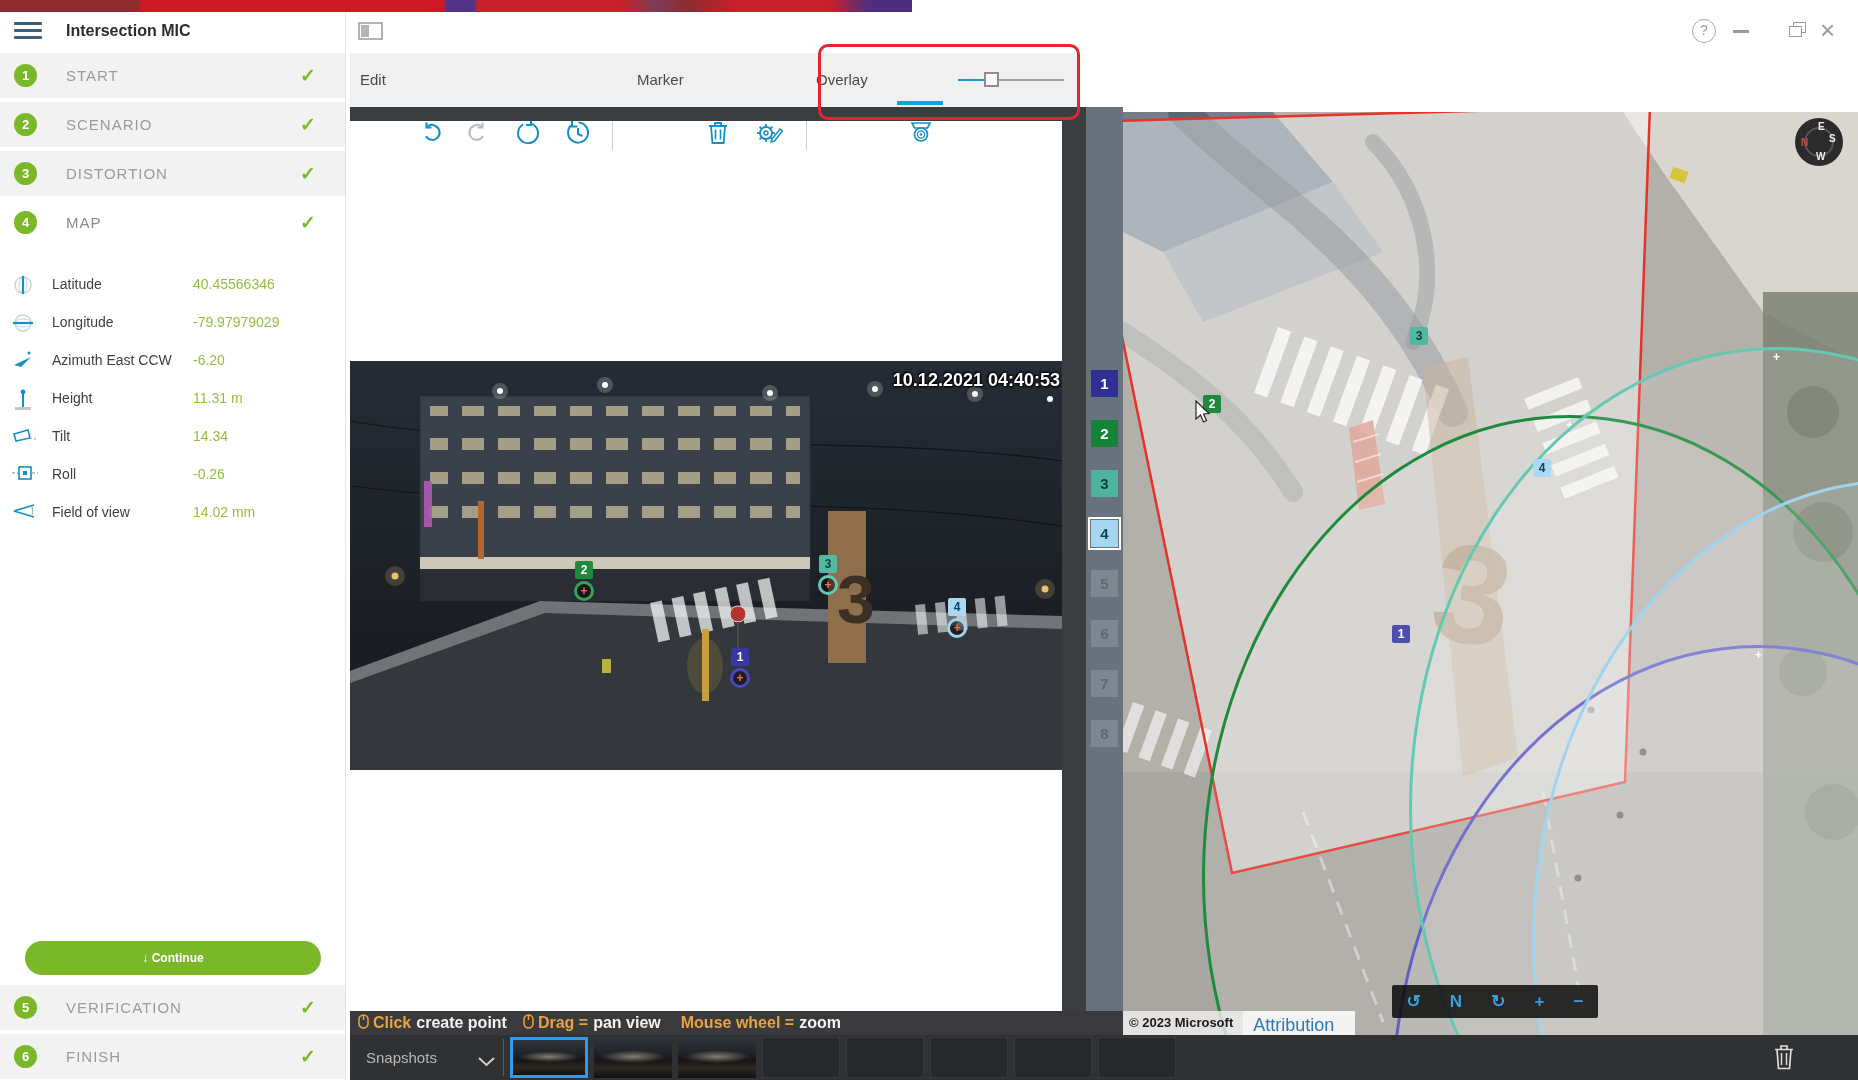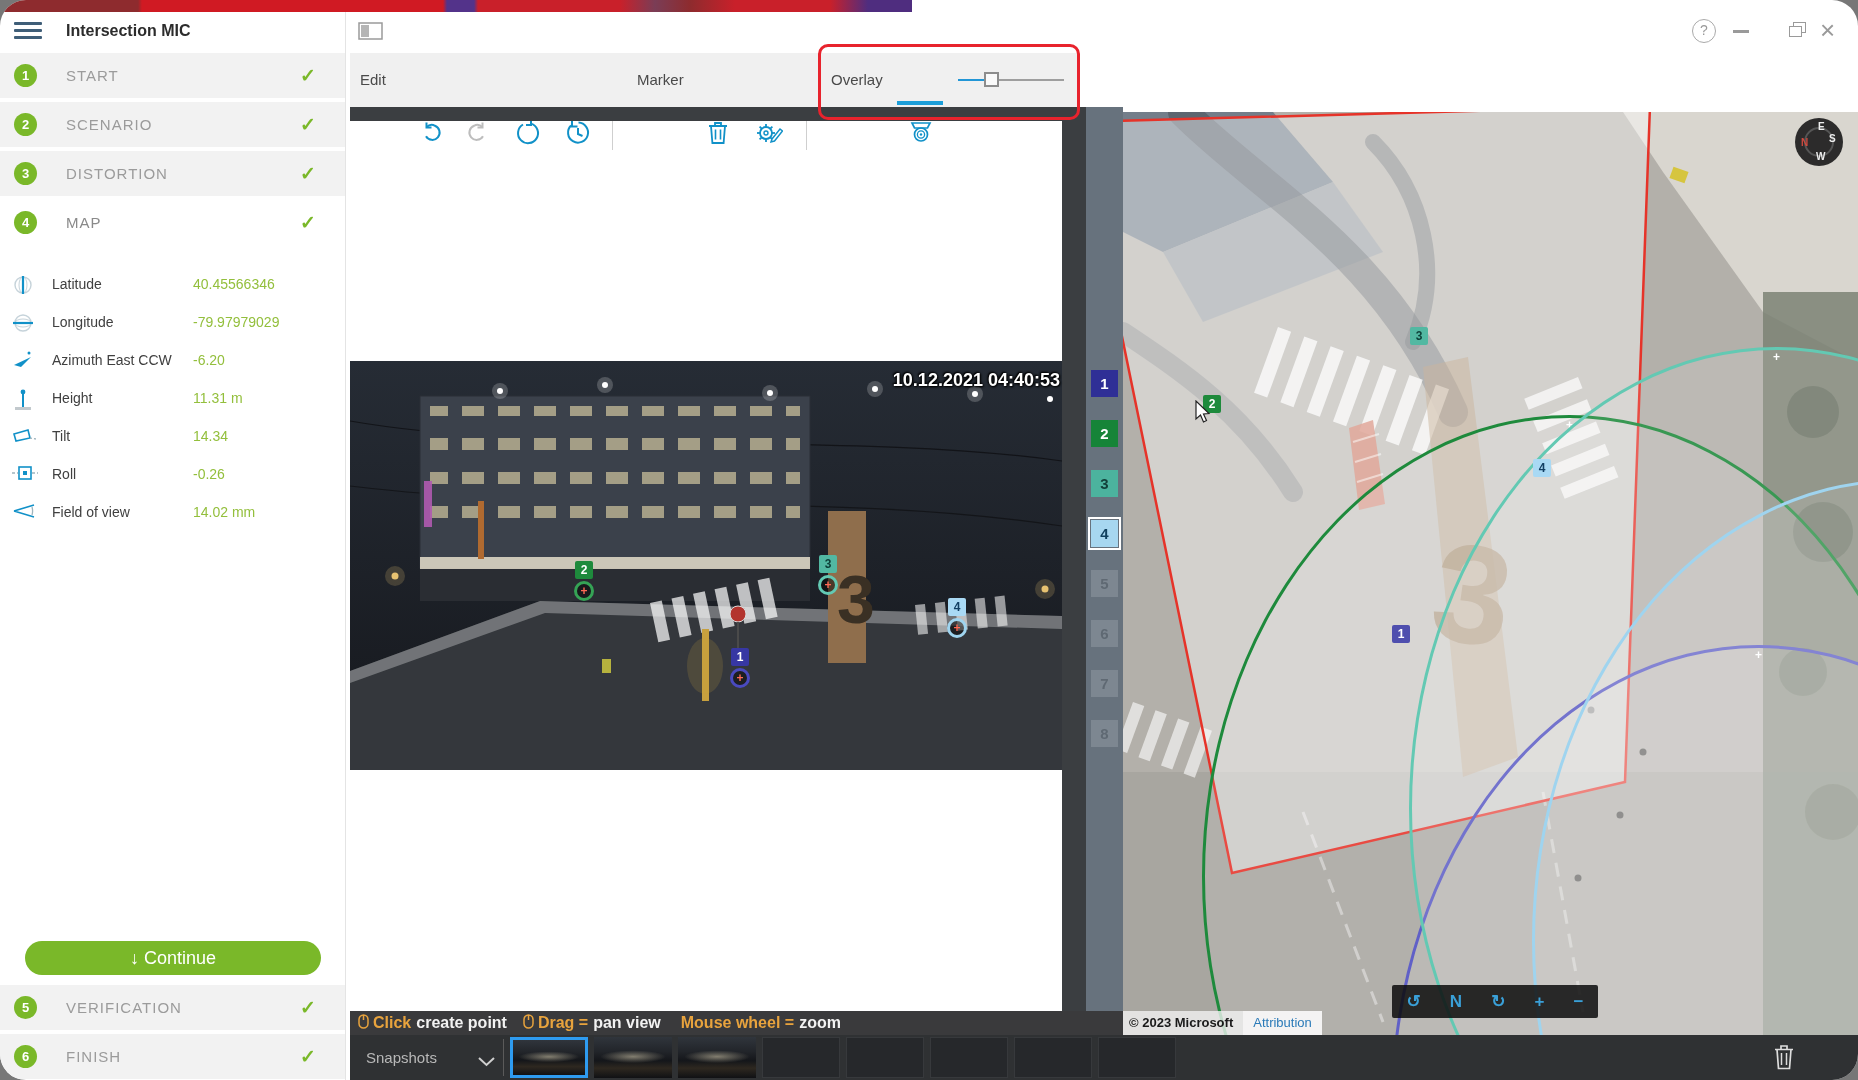--- a/index.html
+++ b/index.html
@@ -1,18 +1,18 @@
 <!DOCTYPE html>
 <html><head>
 <meta charset="utf-8">
 <style>
   * { box-sizing: border-box; margin: 0; padding: 0; }
   html,body { background:#777; }
   body { font-family: "Liberation Sans", sans-serif; }
-  .app { position:relative; width:1858px; height:1080px; background:#fff; overflow:hidden;border-radius:26px; }
+  .app { position:relative; width:1858px; height:1080px; background:#fff; overflow:hidden; }
   .abs { position:absolute; }
 
   
   .brand-stripe { left:0; top:0; width:912px; height:12px;
     background:linear-gradient(90deg,#8e2b2e 0,#8e2b2e 138px,#d01a23 142px,#d01a23 443px,#53338a 447px,#53338a 474px,#c9202a 478px,#c9202a 620px,#7a3d56 655px,#8e2b2e 690px,#c9202a 735px,#c9202a 830px,#4f2d7f 868px,#4f2d7f 912px); }
   .hamburger { left:14px; top:22px; width:28px; height:20px; cursor:pointer; }
   .hamburger i { display:block; height:3px; background:#3f5e78; margin-bottom:4px; border-radius:1px; }
   .app-title { left:66px; top:22px; font-size:16px; font-weight:bold; color:#2c2c2c; }
   .collapse-icon { left:358px; top:22px; }
   .winbtn { color:#9a9a9a; }
@@ -29,21 +29,21 @@
   .side-row.active { background:#fff; }
   .stepnum { position:absolute; left:14px; top:11px; width:23px; height:23px; border-radius:50%;
     background:#7ab829; color:#fff; font-size:13px; font-weight:bold; text-align:center; line-height:23px; }
   .steplabel { position:absolute; left:66px; top:0; line-height:45px; font-size:15px; letter-spacing:1px; color:#9b9b9b; }
   .stepcheck { position:absolute; left:300px; top:0; line-height:45px; color:#7ab829; font-size:19px; font-weight:bold; }
   .param-row { left:0; width:345px; height:32px; }
   .picon { position:absolute; left:12px; top:6px; width:30px; height:20px; }
   .plabel { position:absolute; left:52px; top:0; line-height:32px; font-size:14px; color:#404040; }
   .pvalue { position:absolute; left:193px; top:0; line-height:32px; font-size:14px; color:#93bf3c; }
   .continue-btn { left:25px; top:941px; width:296px; height:34px; border:none; border-radius:17px;
-    background:#7ab829; color:#fff; font-size:18px; font-weight:normal; font-family:inherit; cursor:pointer; }
+    background:#7ab829; color:#fff; font-size:12px; font-weight:bold; font-family:inherit; cursor:pointer; }
   .side-border { left:345px; top:12px; width:1px; height:1068px; background:#e4e4e4; }
 
   
   .toolbar { left:350px; top:53px; width:730px; height:54px; background:#f0f0f0; }
   .tb-label { position:absolute; top:0; line-height:54px; font-size:15px; color:#4a4a4a; }
   .tb-icon { position:absolute; top:67px; width:26px; height:26px; cursor:pointer; }
   .tb-divider { position:absolute; top:63px; width:1px; height:34px; background:#cfcfcf; }
   .overlay-underline { left:897px; top:101px; width:46px; height:4px; background:#1b9ed9; }
   .slider-track { left:958px; top:79px; width:106px; height:2px; background:#9e9e9e; }
   .slider-fill { left:958px; top:79px; width:30px; height:2px; background:#2196d6; }
@@ -76,21 +76,21 @@
   .map { left:1123px; top:112px; width:735px; height:923px; background:#b3b0aa; overflow:hidden; }
   .compass { position:absolute; left:672px; top:6px; width:48px; height:48px; border-radius:50%;
     background:rgba(30,30,30,.93); z-index:30; }
   .compass .ring { position:absolute; left:9px; top:9px; width:30px; height:30px; border-radius:50%; border:2px solid #555; }
   .compass span { position:absolute; font-size:10px; font-weight:bold; color:#eee; }
   .map-controls { position:absolute; left:269px; top:873px; width:206px; height:33px;
     background:rgba(12,12,12,.85); border-radius:2px; z-index:30; display:flex; align-items:center; justify-content:space-around; }
   .map-controls .mc { color:#3aa0d8; font-size:17px; font-weight:bold; cursor:pointer; line-height:33px; }
   .attr-bar { position:absolute; left:0; top:899px; height:24px; z-index:30; display:flex; }
   .attr-copy { background:rgba(244,244,244,.78); color:#1a1a1a; font-size:13px; font-weight:bold; padding:4px 10px 0 6px; }
-  .attr-link { background:rgba(255,255,255,.85); color:#2a7ab8; font-size:13px; padding:4px 10px 0 10px; cursor:pointer; }
+  .attr-link { background:rgba(255,255,255,.85); color:#2a7ab8; font-size:18px; padding:4px 21px 0 10px; cursor:pointer; }
   .cursor-arrow { position:absolute; z-index:40; }
 
   
   .status-bar { left:350px; top:1011px; width:773px; height:24px; background:#3a3a3c; display:flex; align-items:center;
     font-size:16px; font-weight:bold; z-index:21;}
   .status-bar .key { color:#e8a33d; margin:0 5px 0 4px; }
   .status-bar .act { color:#f2f2f2; margin-right:16px; }
   .snap-bar { left:350px; top:1035px; width:1508px; height:45px; background:#2f3133; }
   .snap-label { position:absolute; left:16px; top:0; line-height:45px; font-size:15px; color:#b8b8b8; }
   .snap-chevron { position:absolute; left:128px; top:18px; cursor:pointer; }
@@ -278,21 +278,21 @@
             <line x1="2" y1="13" x2="5" y2="13"></line>
             <line x1="17" y1="13" x2="20" y2="13"></line>
             <line x1="4.6" y1="6.6" x2="6.7" y2="8.7"></line>
             <line x1="15.3" y1="17.3" x2="17.4" y2="19.4"></line>
             <line x1="4.6" y1="19.4" x2="6.7" y2="17.3"></line>
             <line x1="15.3" y1="8.7" x2="17.4" y2="6.6"></line>
           </g>
           <path d="M17 19 L25 9 l2.5 2 L19.5 21 l-3.5 1 z" fill="#fff" stroke="#1191c8" stroke-width="1.5"></path>
         </svg></span>
     <span class="tb-divider" style="left:456px"></span>
-    <span class="tb-label" style="left:481px">Overlay</span>
+    <span class="tb-label" style="left:466px">Overlay</span>
     <span class="tb-icon" style="left:557px;top:66px">
       <svg width="28" height="26" viewBox="0 0 28 26">
           <path d="M5 4 h18 l-2.5 5 H7.5 Z" fill="none" stroke="#1191c8" stroke-width="1.7"></path>
           <circle cx="14" cy="15.5" r="6.5" fill="none" stroke="#1191c8" stroke-width="1.7"></circle>
           <circle cx="14" cy="15.5" r="3.6" fill="none" stroke="#1191c8" stroke-width="1.3"></circle>
           <circle cx="14" cy="15.5" r="1.2" fill="#1191c8"></circle>
         </svg></span>
   </div>
   <div class="abs overlay-underline"></div>
   <div class="abs slider-track"></div>

